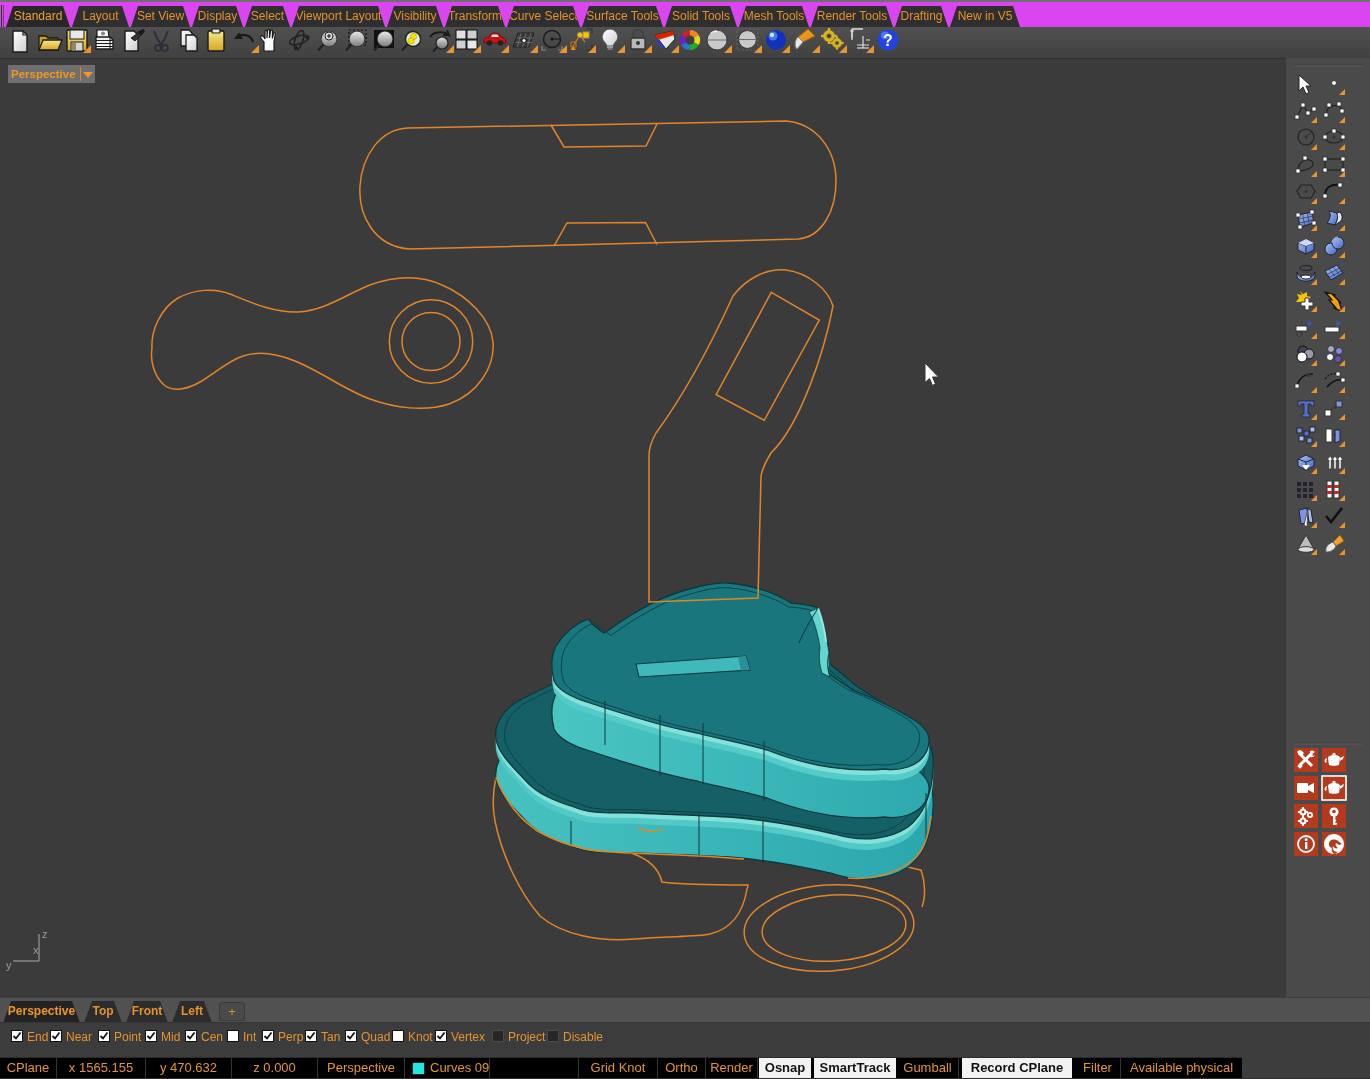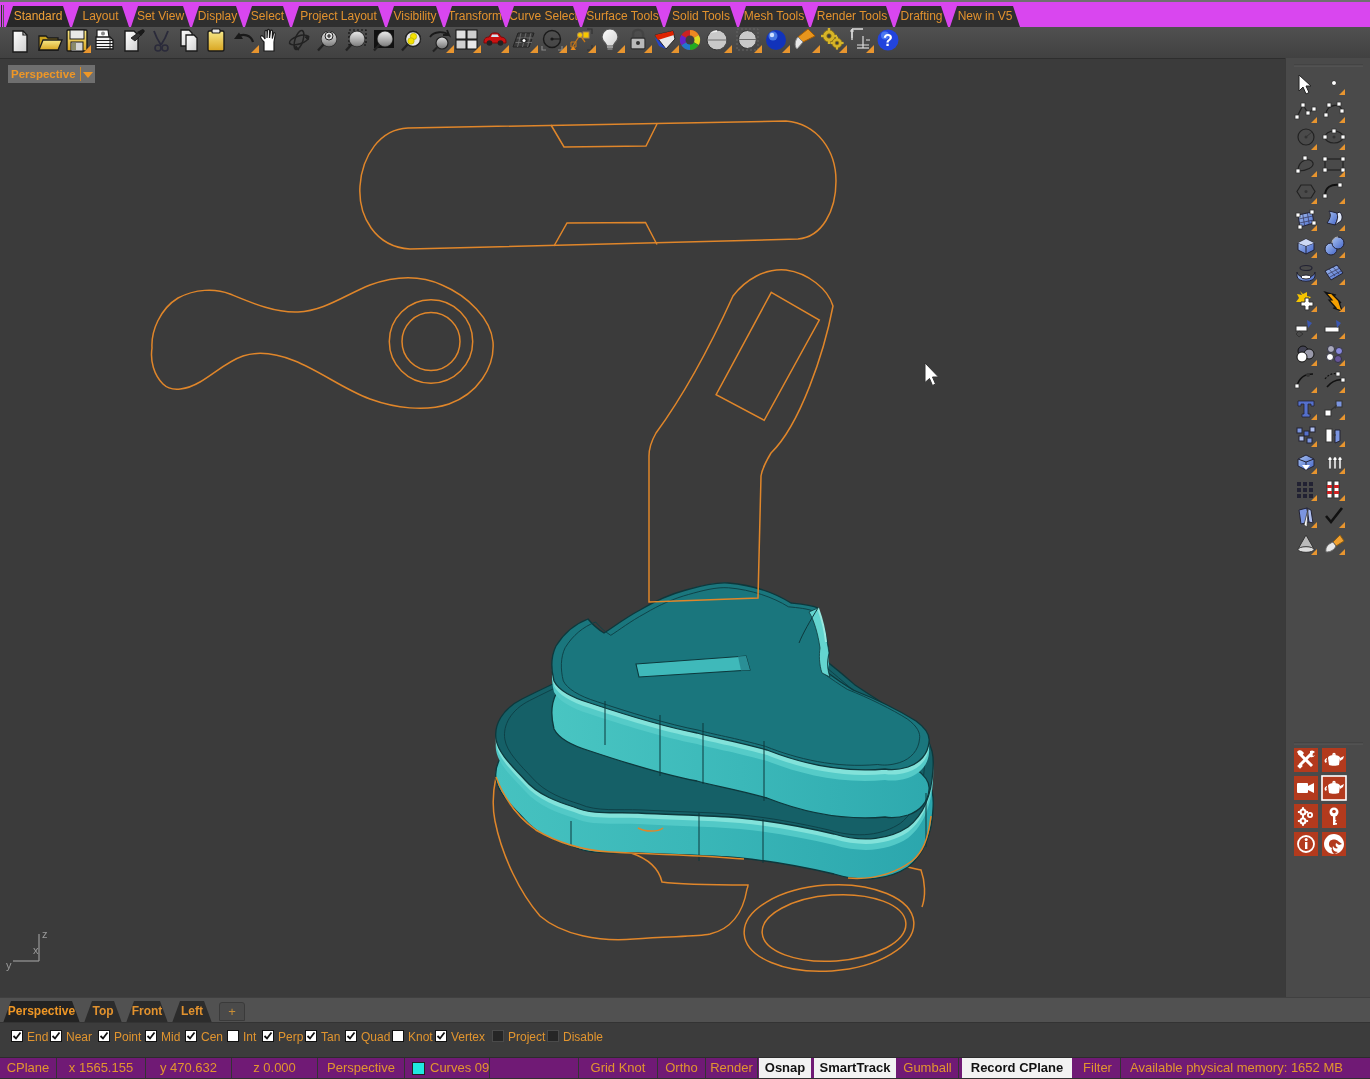--- a/index.html
+++ b/index.html
@@ -25,35 +25,35 @@
 #vptabs{position:absolute;left:0;top:997px;width:1370px;height:25px;background:#515151;border-top:1px solid #404040;}
 .vtab{position:absolute;top:3px;height:22px;background:#2c2c2c;color:#e2922e;font-size:12px;font-weight:bold;
 line-height:21px;text-align:center;clip-path:polygon(8px 0,calc(100% - 8px) 0,100% 100%,0 100%);}
 .vtab.act{background:#232323;color:#ef9726;}
 #plus{position:absolute;left:219px;top:4px;width:26px;height:19px;background:#4a4a4a;border:1px solid #3a3a3a;border-radius:3px 3px 0 0;color:#c98f35;font-size:13px;text-align:center;line-height:18px;}
 #osnapbar{position:absolute;left:0;top:1022px;width:1370px;height:35px;background:#3c3c3c;border-top:1px solid #333;}
 .cb{position:absolute;top:7px;width:12px;height:12px;background:#fff;border:1px solid #111;}
 .cb.dk{background:#262626;border:1px solid #4a4a4a;}
 .cb svg{position:absolute;left:0;top:0}
 .oslbl{position:absolute;top:7px;font-size:12px;color:#e2952f;}
-#statusbar{position:absolute;left:0;top:1057px;width:1370px;height:21px;background:#701a75;border-top:1px solid #2c2c2c;color:#e2952f;font-size:13px;}
+#statusbar{position:absolute;left:0;top:1057px;width:1242px;height:21px;background:#000000;border-top:1px solid #2c2c2c;color:#e2952f;font-size:13px;}
 #statusbar .cell{position:absolute;top:0;height:20px;line-height:20px;text-align:center;border-right:1px solid #333;}
 #statusbar .chip{position:absolute;top:0;height:20px;line-height:20px;text-align:center;background:#f2f2f2;color:#111;font-weight:bold;}
 #bottomedge{position:absolute;left:0;top:1078px;width:1370px;height:1px;background:#303030;}
 .svgabs{position:absolute;left:0;top:0;}
 </style></head>
 <body>
 <div id="app">
   <div id="menubar">
       <div class="mtab act" style="left:6px;width:64px">Standard</div>
       <div class="mtab" style="left:72px;width:57px">Layout</div>
       <div class="mtab" style="left:131px;width:59px">Set View</div>
       <div class="mtab" style="left:192px;width:51px">Display</div>
       <div class="mtab" style="left:245px;width:45px">Select</div>
-      <div class="mtab" style="left:292px;width:93px">Project Layout</div>
+      <div class="mtab" style="left:292px;width:93px">Viewport Layout</div>
       <div class="mtab" style="left:387px;width:56px">Visibility</div>
       <div class="mtab" style="left:445px;width:60px">Transform</div>
       <div class="mtab" style="left:507px;width:73px">Curve Select</div>
       <div class="mtab" style="left:582px;width:81px">Surface Tools</div>
       <div class="mtab" style="left:665px;width:72px">Solid Tools</div>
       <div class="mtab" style="left:739px;width:70px">Mesh Tools</div>
       <div class="mtab" style="left:811px;width:82px">Render Tools</div>
       <div class="mtab" style="left:895px;width:53px">Drafting</div>
       <div class="mtab" style="left:950px;width:70px">New in V5</div>
     </div>

